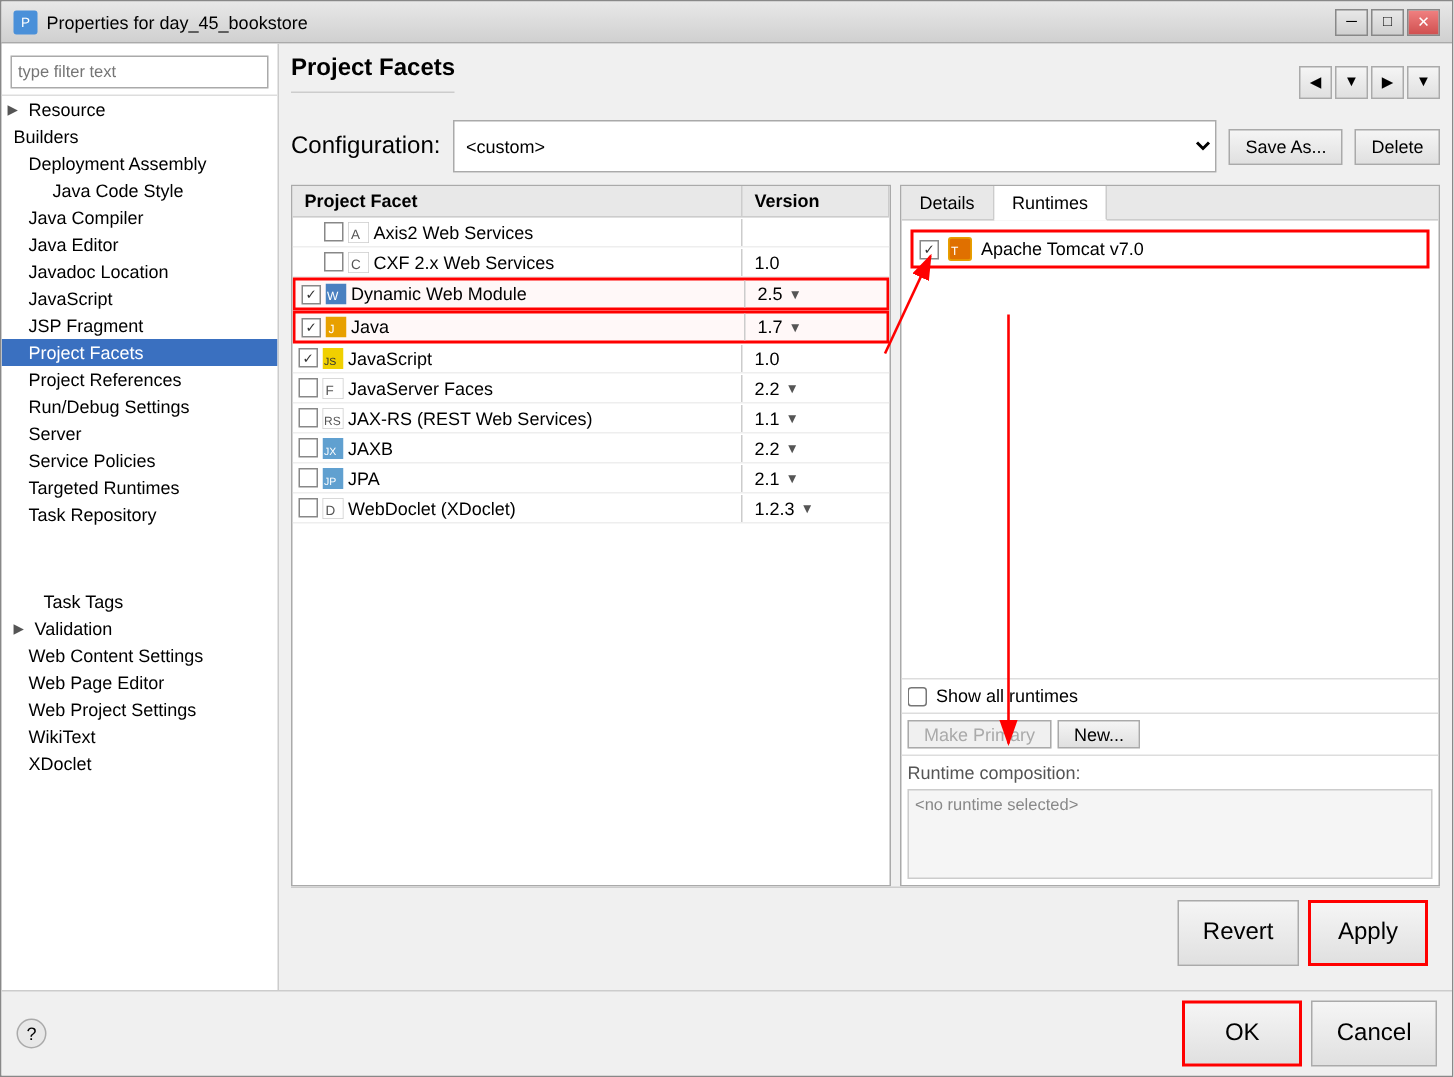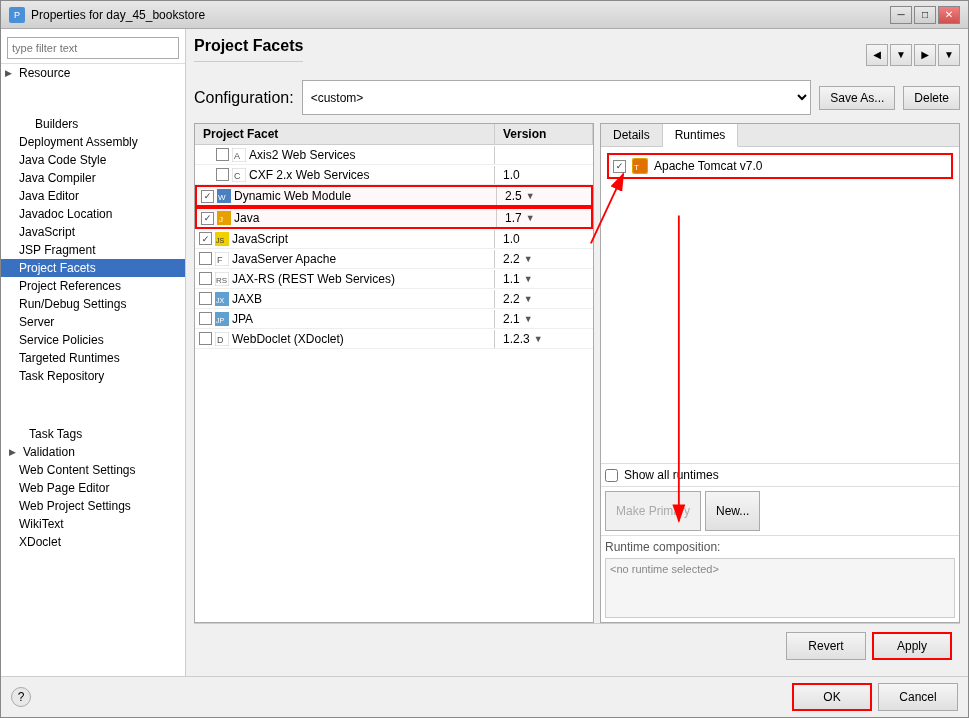--- a/index.html
+++ b/index.html
@@ -309,21 +309,21 @@
       background: white;
       cursor: pointer;
     }
     .runtime-buttons {
       display: flex;
       gap: 4px;
       padding: 4px;
       border-top: 1px solid #ddd;
     }
     .runtime-btn {
-      height: 40px;
+      height: 19px;
       padding: 0 10px;
       border: 1px solid #aaa;
       background: linear-gradient(to bottom, #f5f5f5, #e0e0e0);
       font-size: 12px;
       cursor: pointer;
     }
     .runtime-btn:disabled {
       color: #aaa;
       background: #f0f0f0;
     }
@@ -334,25 +334,25 @@
     .runtime-composition-label { font-size: 12px; margin-bottom: 4px; color: #555; }
     .runtime-composition-box {
       background: #f5f5f5;
       border: 1px solid #ccc;
       height: 60px;
       padding: 4px;
       font-size: 11px;
       color: #888;
     }
     .bottom-btn {
-      height: 28px;
+      height: 44px;
       padding: 0 16px;
       border: 1px solid #aaa;
       background: linear-gradient(to bottom, #f5f5f5, #e0e0e0);
-      font-size: 12px;
+      font-size: 16px;
       cursor: pointer;
       min-width: 80px;
     }
     .bottom-btn.apply {
       border: 2px solid red;
       background: linear-gradient(to bottom, #f5f5f5, #e0e0e0);
     }
     .bottom-btn.ok {
       border: 2px solid red;
     }
@@ -440,27 +440,27 @@
 
     <div class="sidebar">
       <div class="filter-box">
         <input class="filter-input" type="text" placeholder="type filter text" style="">
       </div>
 
       <div class="sidebar-item has-arrow">
         <span class="sidebar-arrow">▶</span>
         <span class="sidebar-label">Resource</span>
       </div>
-      <div class="sidebar-item" style="padding-left:34px;margin-top:33px;">
+      <div class="sidebar-item" style="padding-left:8px;">
         <span class="sidebar-label">Builders</span>
       </div>
       <div class="sidebar-item" style="padding-left:18px;">
         <span class="sidebar-label">Deployment Assembly</span>
       </div>
-      <div class="sidebar-item" style="padding-left:18px;">
+      <div class="sidebar-item" style="padding-left:34px;">
         <span class="sidebar-label">Java Code Style</span>
       </div>
       <div class="sidebar-item" style="padding-left:18px;">
         <span class="sidebar-label">Java Compiler</span>
       </div>
       <div class="sidebar-item" style="padding-left:18px;">
         <span class="sidebar-label">Java Editor</span>
       </div>
       <div class="sidebar-item" style="padding-left:18px;">
         <span class="sidebar-label">Javadoc Location</span>
@@ -632,21 +632,21 @@
 
             <div class="facet-row">
               <div class="facet-cell-name">
                 <div class="facet-checkbox"></div>
                 <div class="facet-icon">
                   <svg width="14" height="14" viewBox="0 0 14 14">
                       <rect width="14" height="14" fill="#fff" stroke="#ccc"></rect>
                       <text x="2" y="11" font-size="9" fill="#555">F</text>
                     </svg>
                 </div>
-                <span class="facet-name-text">JavaServer Apache</span>
+                <span class="facet-name-text">JavaServer Faces</span>
               </div>
               <div class="facet-cell-version">
                 <span>2.2</span>
                 <span class="dropdown-arrow">▼</span>
               </div>
             </div>
 
             <div class="facet-row">
               <div class="facet-cell-name">
                 <div class="facet-checkbox"></div>

